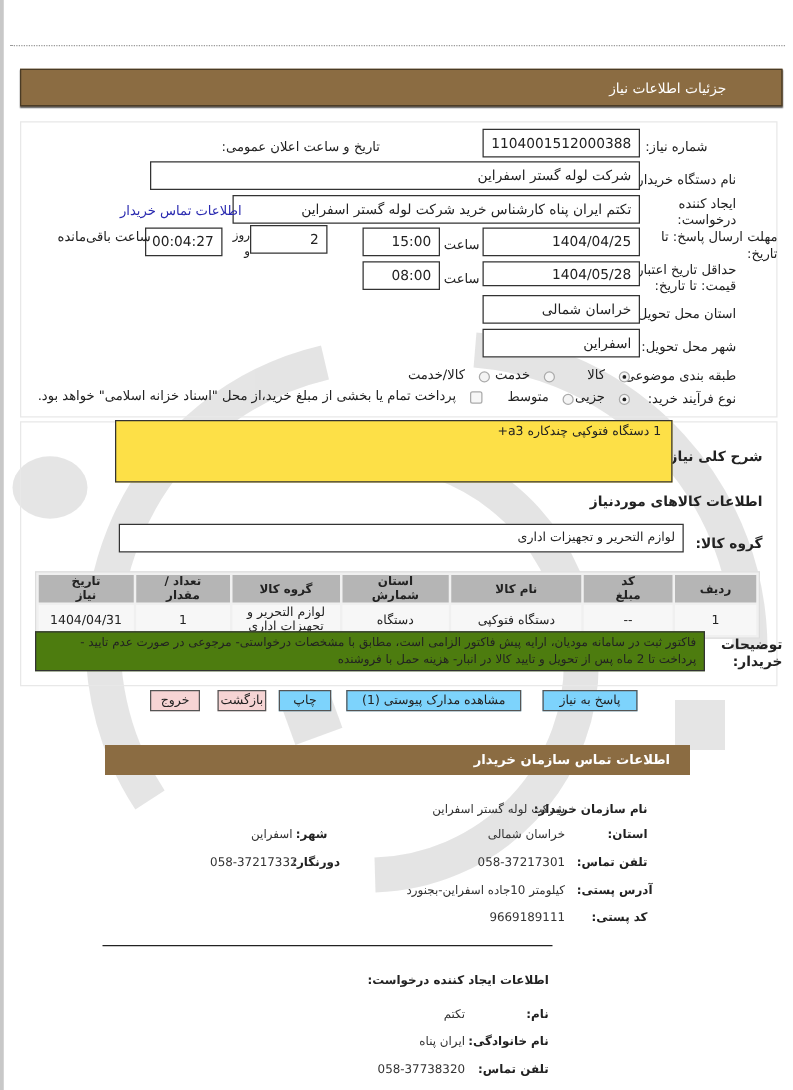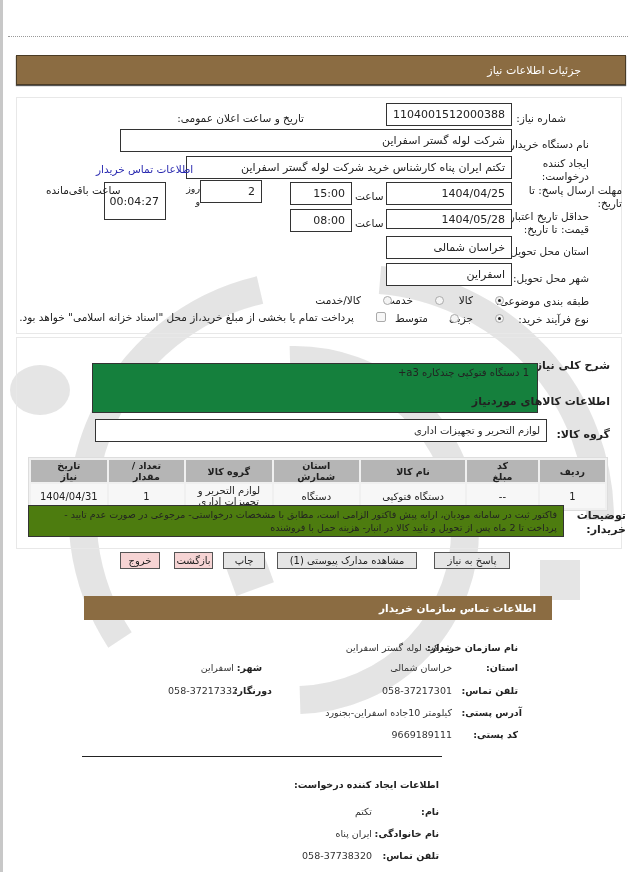--- a/index.html
+++ b/index.html
@@ -25,32 +25,32 @@
     position:absolute; border:1px solid #333; background:#fff; font-size:11px;
     display:flex; align-items:center; justify-content:flex-start; padding:0 6px; box-sizing:border-box;
     direction:rtl; white-space:nowrap; overflow:hidden;
   }
   .box.ltr { direction:ltr; justify-content:flex-end; }
   .link { position:absolute; color:#2a2ab0; font-size:10.5px; white-space:nowrap; cursor:pointer; }
 
   .radio { display:inline-block; width:9px; height:9px; border-radius:50%; border:1px solid #aaa; background:#f4f4f4; vertical-align:middle; position:relative; box-sizing:border-box; }
   .radio.on::after { content:""; position:absolute; left:2px; top:2px; width:3px; height:3px; border-radius:50%; background:#222; }
   .check { display:inline-block; width:10px; height:10px; border:1px solid #aaa; background:#f7f7f7; border-radius:2px; vertical-align:middle; box-sizing:border-box; }
-  .opt { position:absolute; display:flex; align-items:center; gap:22px; font-size:10.5px; white-space:nowrap; }
+  .opt { position:absolute; display:flex; align-items:flex-end; gap:11px; font-size:10.5px; white-space:nowrap; }
 
   .bold { font-weight:bold; }
   table.items { position:absolute; border-collapse:separate; border-spacing:2px; background:#f0f0f0; border:1px solid #ddd; font-size:10px; }
   table.items th { background:#b5b5b5; color:#222; font-weight:bold; height:18px; padding:0 20px; font-size:9.5px; }
   table.items td { background:#f7f7f7; height:20px; text-align:center; font-size:10px; }
 
   .btn {
     position:absolute; height:17px; border:1px solid #555; font-size:10px; display:flex; align-items:center; justify-content:center;
     box-sizing:border-box; cursor:pointer; white-space:nowrap;
   }
-  .btn.green { background:#e5e5e5; }
+  .btn.green { background:#7dd3fc; }
   .btn.red { background:#f6d4d4; }
 
   .row-lbl { position:absolute; font-size:9.5px; font-weight:bold; color:#222; white-space:nowrap; }
   .row-val { position:absolute; font-size:9.5px; color:#333; white-space:nowrap; }
   .hr-black { position:absolute; border-top:1px solid #222; }
 </style>
 </head>
 <body>
 
 <div class="left-rail"></div>
@@ -100,21 +100,21 @@
       <span>1404/04/25</span>
     </div>
   <div class="lbl" style="left:355px; top:190px;">ساعت</div>
   <div class="box ltr" style="left:290px; top:182px; width:62px; height:23px;">
       <span>15:00</span>
     </div>
   <div class="box ltr" style="left:200px; top:180px; width:62px; height:23px;">
       <span>2</span>
     </div>
   <div class="lbl wrap" style="left:186px; top:182px; width:14px; font-size:9.5px;">روز و</div>
-  <div class="box ltr" style="left:104px; top:182px; width:62px; height:38px;">
+  <div class="box ltr" style="left:116px; top:182px; width:62px; height:23px;">
       <span>00:04:27</span>
     </div>
   <div class="lbl" style="left:46px; top:184px;">ساعت باقی‌مانده</div>
 
   <div class="lbl wrap" style="right:45px; top:210px; width:86px;">حداقل تاریخ اعتبار قیمت: تا تاریخ:</div>
   <div class="box ltr" style="left:386px; top:209px; width:126px; height:20px;">
       <span>1404/05/28</span>
     </div>
   <div class="lbl" style="left:355px; top:217px;">ساعت</div>
   <div class="box ltr" style="left:290px; top:209px; width:62px; height:23px;">
@@ -154,21 +154,21 @@
     <span class="radio"></span>
       <span>متوسط</span>
   </div>
   <div class="opt" style="right:248px; top:311px;">
     <span class="check"></span>
       <span>پرداخت تمام یا بخشی از مبلغ خرید،از محل "اسناد خزانه اسلامی" خواهد بود.</span>
   </div>
 
   <div class="panel" style="left:16px; top:337px; width:604px; height:210px;"></div>
   <div class="lbl bold" style="right:24px; top:359px; font-size:11px;">شرح کلی نیاز:</div>
-  <div style="position:absolute; left:92px; top:363px; width:446px; height:50px; border:1px solid #333; background:#15803d; box-sizing:border-box; padding:2px 8px; font-size:10px; line-height:13px; text-align:right;">
+  <div style="position:absolute; left:92px; top:336px; width:446px; height:50px; border:1px solid #333; background:#fde047; box-sizing:border-box; padding:2px 8px; font-size:10px; line-height:13px; text-align:right;">
     <div>1 دستگاه فتوکپی چندکاره a3+</div>
   </div>
 
   <div class="lbl bold" style="right:24px; top:395px; font-size:11px;">اطلاعات کالاهای موردنیاز</div>
 
   <div class="lbl bold" style="right:24px; top:428px; font-size:11px;">گروه کالا:</div>
   <div class="box" style="left:95px; top:419px; width:452px; height:23px; font-size:10px;">
       <span>لوازم التحریر و تجهیزات اداری</span>
     </div>
 

